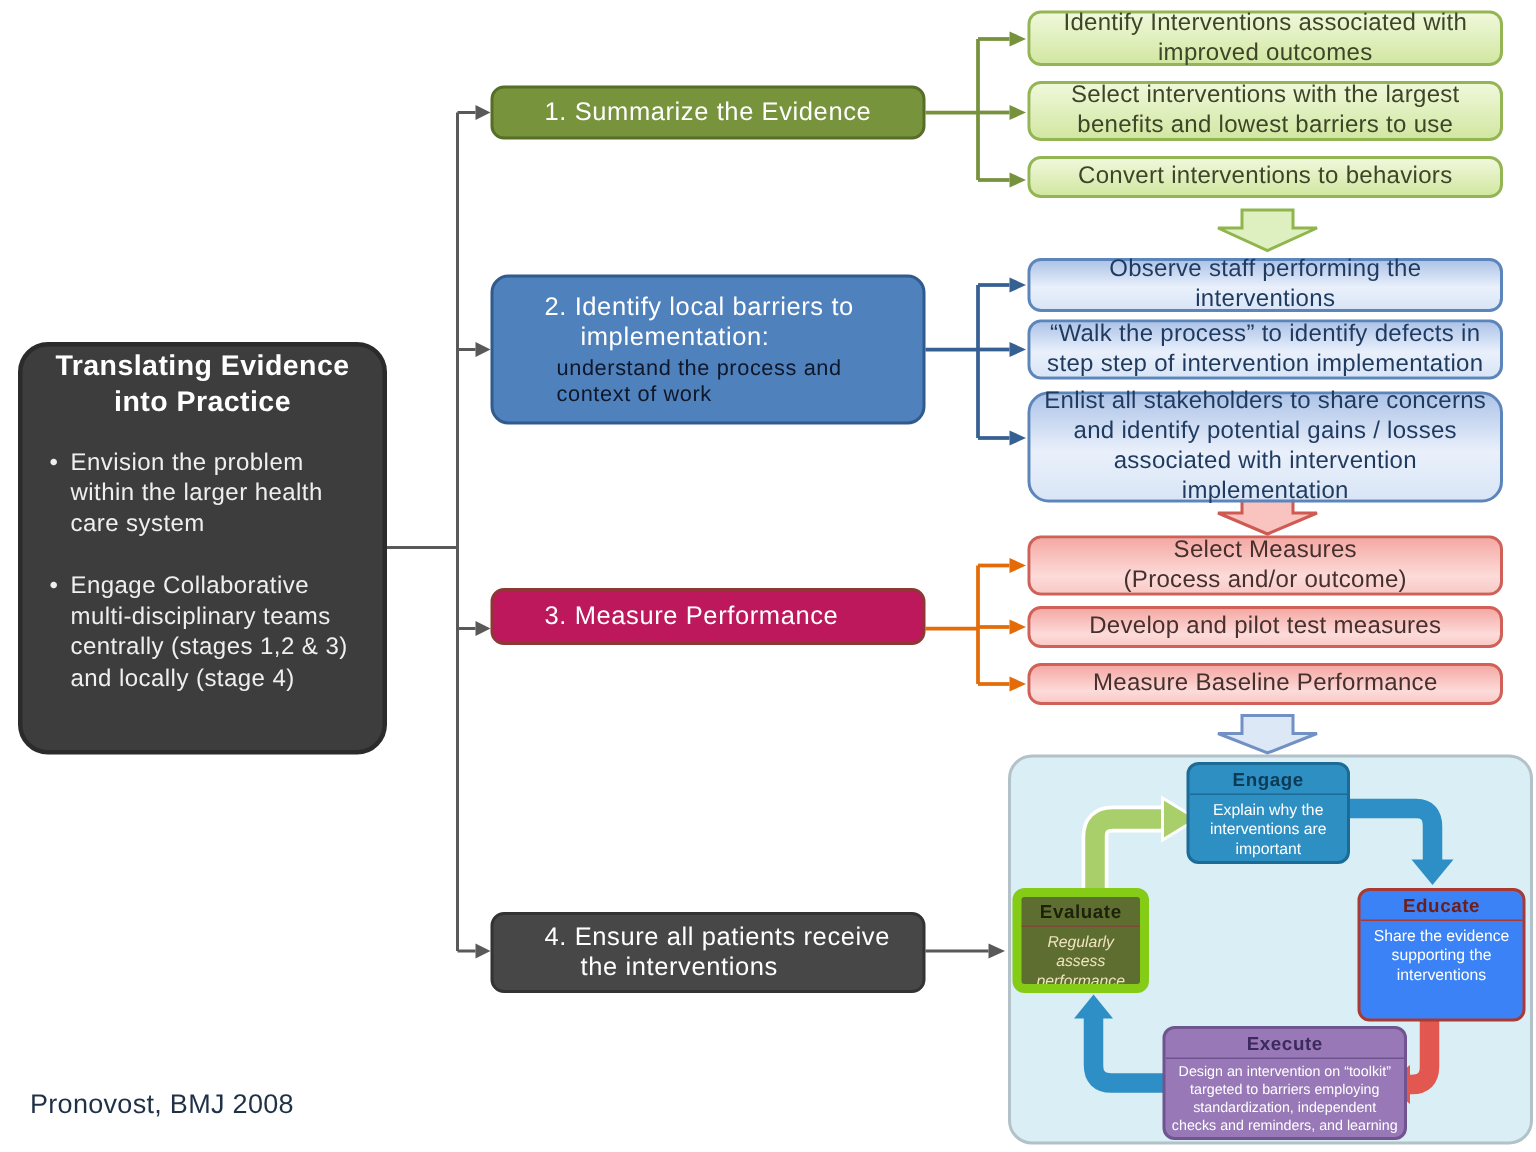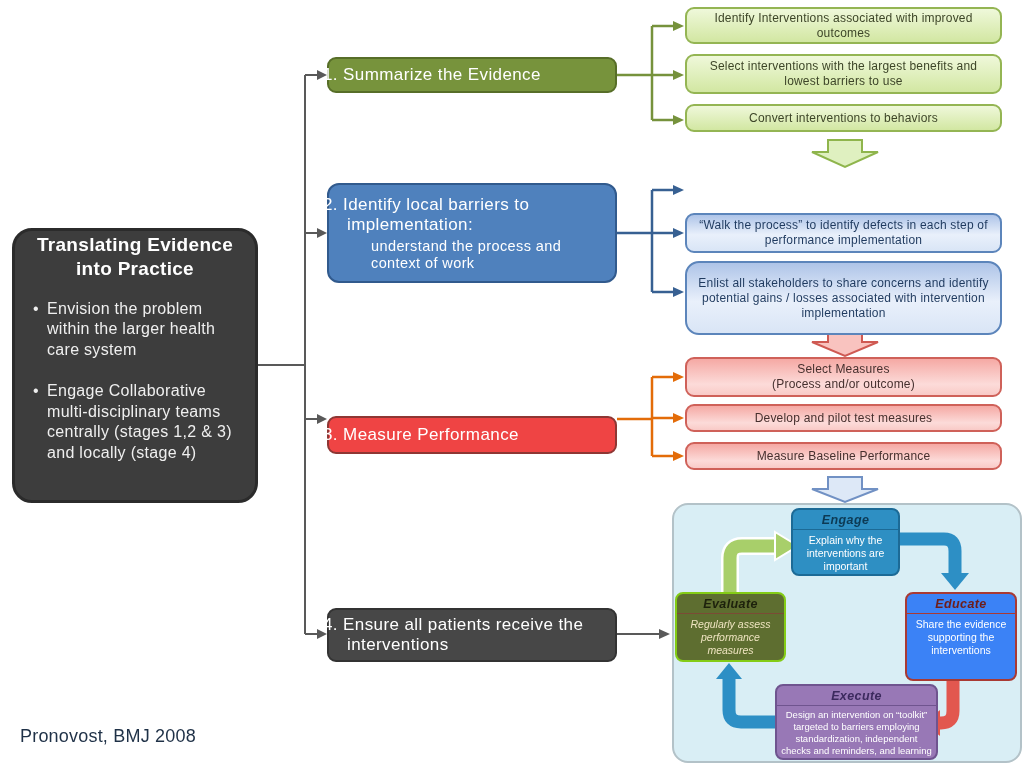--- a/index.html
+++ b/index.html
@@ -13,42 +13,42 @@
             border-radius:20px;color:#f3f3f3;padding:2px 16px;z-index:2;letter-spacing:.3px;}
   .overview h1{font-size:19px;line-height:1.25;text-align:center;margin:0 0 18px 0;font-weight:bold;color:#ffffff;}
   .bullet-row{display:flex;font-size:16px;line-height:1.3;margin:0 0 20px 2px;color:#efefef;}
   .bullet-dot{width:14px;flex:0 0 14px;}
 
   
   .stage{left:327px;width:290px;color:#fff;z-index:2;border-radius:9px;display:flex;flex-direction:column;
          justify-content:center;letter-spacing:.4px;}
   .stage1{top:57px;height:36px;background:#77933c;border:2px solid #576e28;}
   .stage2{top:183px;height:100px;background:#4f81bd;border:2px solid #315a8d;border-radius:12px;justify-content:flex-start;padding-top:10px;}
-  .stage3{top:416px;height:38px;background:#ef4444;border:2px solid #8e3734;}
+  .stage3{top:392px;height:38px;background:#be185d;border:2px solid #8e3734;}
   .stage4{top:608px;height:54px;background:#474747;border:2px solid #333333;}
-  .stage-label{font-size:17px;padding:0 10px 0 18px;text-indent:-24px;line-height:1.2;}
-  .stage-sublabel{font-size:14.5px;padding:2px 10px 0 42px;line-height:1.2;color:#ffffff;}
+  .stage-label{font-size:17px;padding:0 10px 0 58px;text-indent:-24px;line-height:1.2;}
+  .stage-sublabel{font-size:14.5px;padding:2px 10px 0 42px;line-height:1.2;color:#0f172a;}
 
   
   .sub{left:685px;width:317px;z-index:2;border-radius:9px;display:flex;align-items:center;justify-content:center;
-       text-align:center;font-size:12px;line-height:1.25;letter-spacing:.2px;white-space:pre-line;padding:2px 8px;}
+       text-align:center;font-size:16px;line-height:1.25;letter-spacing:.2px;white-space:pre-line;padding:2px 8px;}
   .gsub{background:linear-gradient(180deg,#eff8da 0%,#d2e7a2 100%);border:2px solid #94b553;color:#3d4528;}
   .bsub{background:linear-gradient(180deg,#aec4e8 0%,#e9f0fb 55%,#d9e5f6 100%);border:2px solid #5c85bb;color:#1f3a5f;}
   .rsub{background:linear-gradient(180deg,#f5a9a4 0%,#fcdbd9 70%,#f9cac7 100%);border:2px solid #cf6159;color:#46302e;}
 
   
   .cycle-panel{left:672px;top:503px;width:350px;height:260px;background:#d9eef5;border:2px solid #b3c2c8;
                border-radius:16px;z-index:0;}
   .cstep{z-index:2;border-radius:8px;color:#fff;text-align:center;overflow:hidden;}
-  .cstep .ctitle{font-weight:bold;font-style:italic;font-size:12.5px;padding:3px 2px 2px 2px;letter-spacing:.4px;}
+  .cstep .ctitle{font-weight:bold;font-size:12.5px;padding:3px 2px 2px 2px;letter-spacing:.4px;}
   .cstep .cbody{font-size:10.5px;line-height:1.25;padding:4px 0;}
   .c-engage{left:791px;top:508px;width:109px;height:68px;background:#2e8fc3;border:2px solid #1c6a96;}
   .c-engage .ctitle{color:#0d3click;} 
   .c-engage .ctitle{color:#0d3a54;border-bottom:1.5px solid #1c6a96;}
-  .c-evaluate{left:675px;top:592px;width:111px;height:70px;background:#5e6e30;border:2px solid #84cc16;}
+  .c-evaluate{left:675px;top:592px;width:91px;height:70px;background:#5e6e30;border:6px solid #84cc16;}
   .c-evaluate .ctitle{color:#1d210c;border-bottom:1.5px solid #7b4b35;}
   .c-evaluate .cbody{color:#efe4c0;font-style:italic;}
   .c-educate{left:905px;top:592px;width:112px;height:89px;background:#3b82f6;border:2px solid #a93a33;}
   .c-educate .ctitle{color:#6e1d19;border-bottom:1.5px solid #a93a33;}
   .c-execute{left:775px;top:684px;width:163px;height:76px;background:#9878b6;border:2px solid #6f548f;}
   .c-execute .ctitle{color:#3c2a5e;border-bottom:1.5px solid #6f548f;}
   .c-execute .cbody{font-size:9.5px;padding:3px 4px;}
 
   .citation{left:20px;top:726px;font-size:18px;color:#1f3147;z-index:2;letter-spacing:.2px;}
 </style>
@@ -153,21 +153,22 @@
     <div class="stage-label">3. Measure Performance</div>
   </div>
   <div class="abs stage stage4">
     <div class="stage-label">4. Ensure all patients receive the interventions</div>
   </div>
 
   <div class="abs sub gsub" style="top:7px;height:37px;">Identify Interventions associated with improved outcomes</div>
   <div class="abs sub gsub" style="top:54px;height:40px;">Select interventions with the largest benefits and lowest barriers to use</div>
   <div class="abs sub gsub" style="top:104px;height:28px;">Convert interventions to behaviors</div>
 
-  <div class="abs sub bsub" style="top:213px;height:40px;">“Walk the process” to identify defects in each step of performance implementation</div>
+  <div class="abs sub bsub" style="top:172px;height:36px;">Observe staff performing the interventions</div>
+  <div class="abs sub bsub" style="top:213px;height:40px;">“Walk the process” to identify defects in step step of intervention implementation</div>
   <div class="abs sub bsub" style="top:261px;height:74px;border-radius:14px;">Enlist all stakeholders to share concerns and identify potential gains / losses associated with intervention implementation</div>
 
   <div class="abs sub rsub" style="top:404px;height:28px;">Develop and pilot test measures</div>
   <div class="abs sub rsub" style="top:357px;height:40px;">Select Measures
 (Process and/or outcome)</div>
   <div class="abs sub rsub" style="top:442px;height:28px;">Measure Baseline Performance</div>
 
   <div class="abs cycle-panel"></div>
 
   <div class="abs cstep c-engage">

